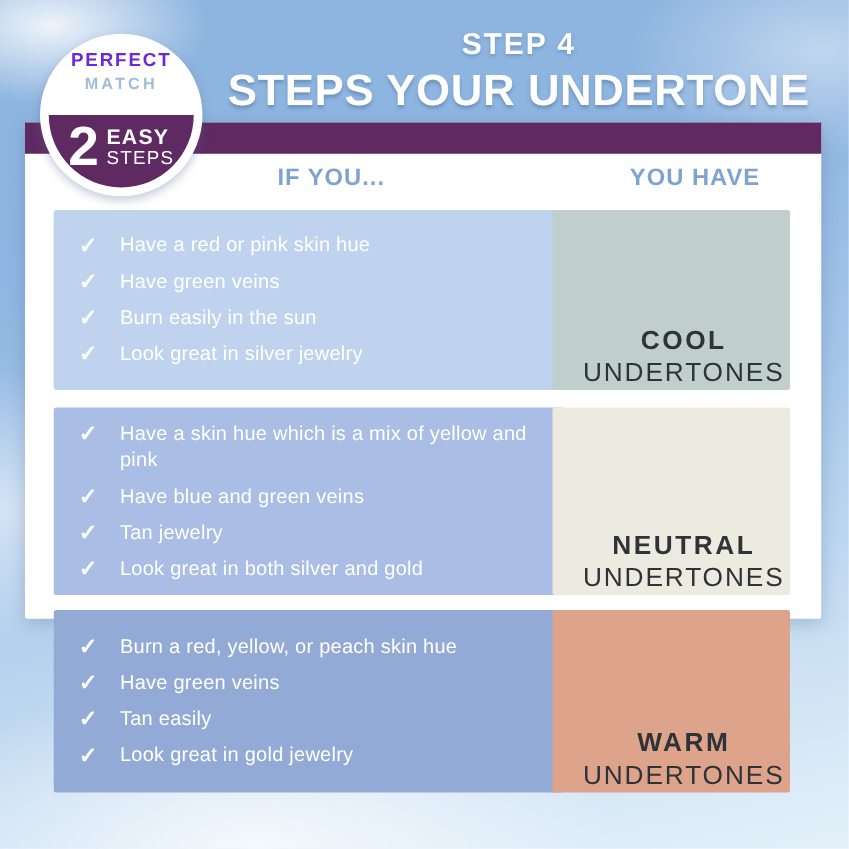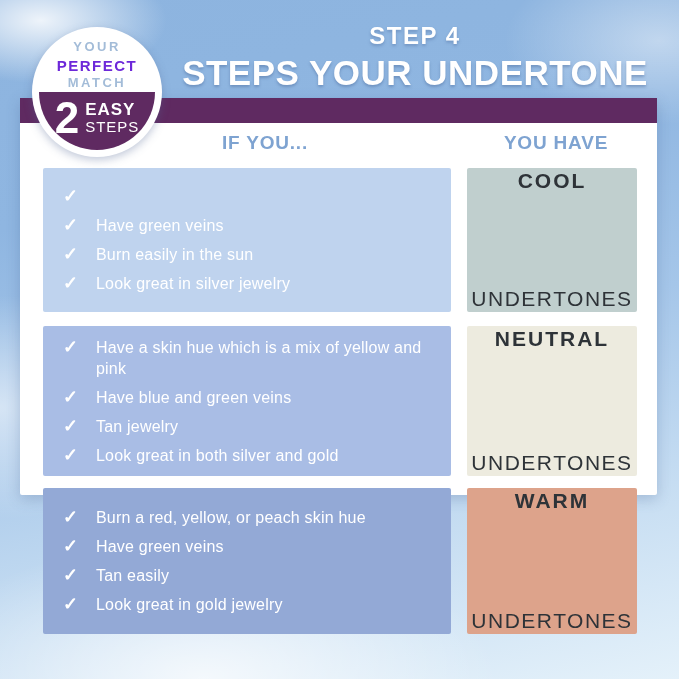--- a/index.html
+++ b/index.html
@@ -31,23 +31,23 @@
   }
   .bar{position:absolute;left:0;top:0;width:100%;height:25px;}
 
   .col-head{position:absolute;top:34px;width:200px;text-align:center;
     font-size:19px;font-weight:bold;letter-spacing:.8px;color:#7ea3d1;}
   .col-head.left{left:145px;}
   .col-head.right{left:436px;}
 
   
   .row-left{position:absolute;left:23px;width:408px;border-radius:2px;}
-  .row-right{position:absolute;left:447px;width:170px;border-radius:2px;
-    display:flex;flex-direction:column;align-items:center;justify-content:space-between;
-    color:#2e3338;line-height:1.25;}
+  .row-right{position:absolute;left:422px;width:170px;border-radius:2px;
+    display:flex;flex-direction:column;align-items:center;justify-content:flex-end;
+    color:#2e3338;line-height:1.25;padding-left:20px;}
   .r1{top:70px;height:144px;}
   .r2{top:228px;height:150px;}
   .r3{top:390px;height:146px;}
 
   .checks{display:flex;flex-direction:column;justify-content:center;height:100%;
     box-sizing:border-box;padding:6px 0 6px 20px;gap:8px;}
   .check-item{display:flex;align-items:flex-start;color:#ffffff;}
   .check-icon{flex:0 0 18px;margin-right:15px;font-size:18px;font-weight:bold;line-height:21px;}
   .check-text{font-size:16px;letter-spacing:.2px;line-height:21px;max-width:355px;}
 
@@ -86,20 +86,21 @@
   <div class="card">
     <div class="bar" style="background: rgb(95, 42, 97);"></div>
 
     <div class="col-head left">IF YOU...</div>
     <div class="col-head right">YOU HAVE</div>
 
     <div class="row-left r1" style="background: rgb(191, 211, 238);">
       <div class="checks">
         <div class="check-item">
           <span class="check-icon">✓</span>
+          <span class="check-text">Have a red or pink skin hue</span>
         </div>
         <div class="check-item">
           <span class="check-icon">✓</span>
           <span class="check-text">Have green veins</span>
         </div>
         <div class="check-item">
           <span class="check-icon">✓</span>
           <span class="check-text">Burn easily in the sun</span>
         </div>
         <div class="check-item">
@@ -159,21 +160,20 @@
       </div>
     </div>
     <div class="row-right r3" style="background: rgb(221, 163, 139);">
       <span class="tone-name">WARM</span>
       <span class="tone-word">UNDERTONES</span>
     </div>
   </div>
 
   <div class="badge">
     <div class="badge-top">
-      <div class="badge-your">YOUR</div>
       <div class="badge-perfect">PERFECT</div>
       <div class="badge-match">MATCH</div>
     </div>
     <div class="badge-bottom" style="background: rgb(95, 42, 97);">
       <span class="badge-num">2</span>
       <span class="badge-stack">
         <span class="badge-easy">EASY</span>
         <span class="badge-steps">STEPS</span>
       </span>
     </div>

